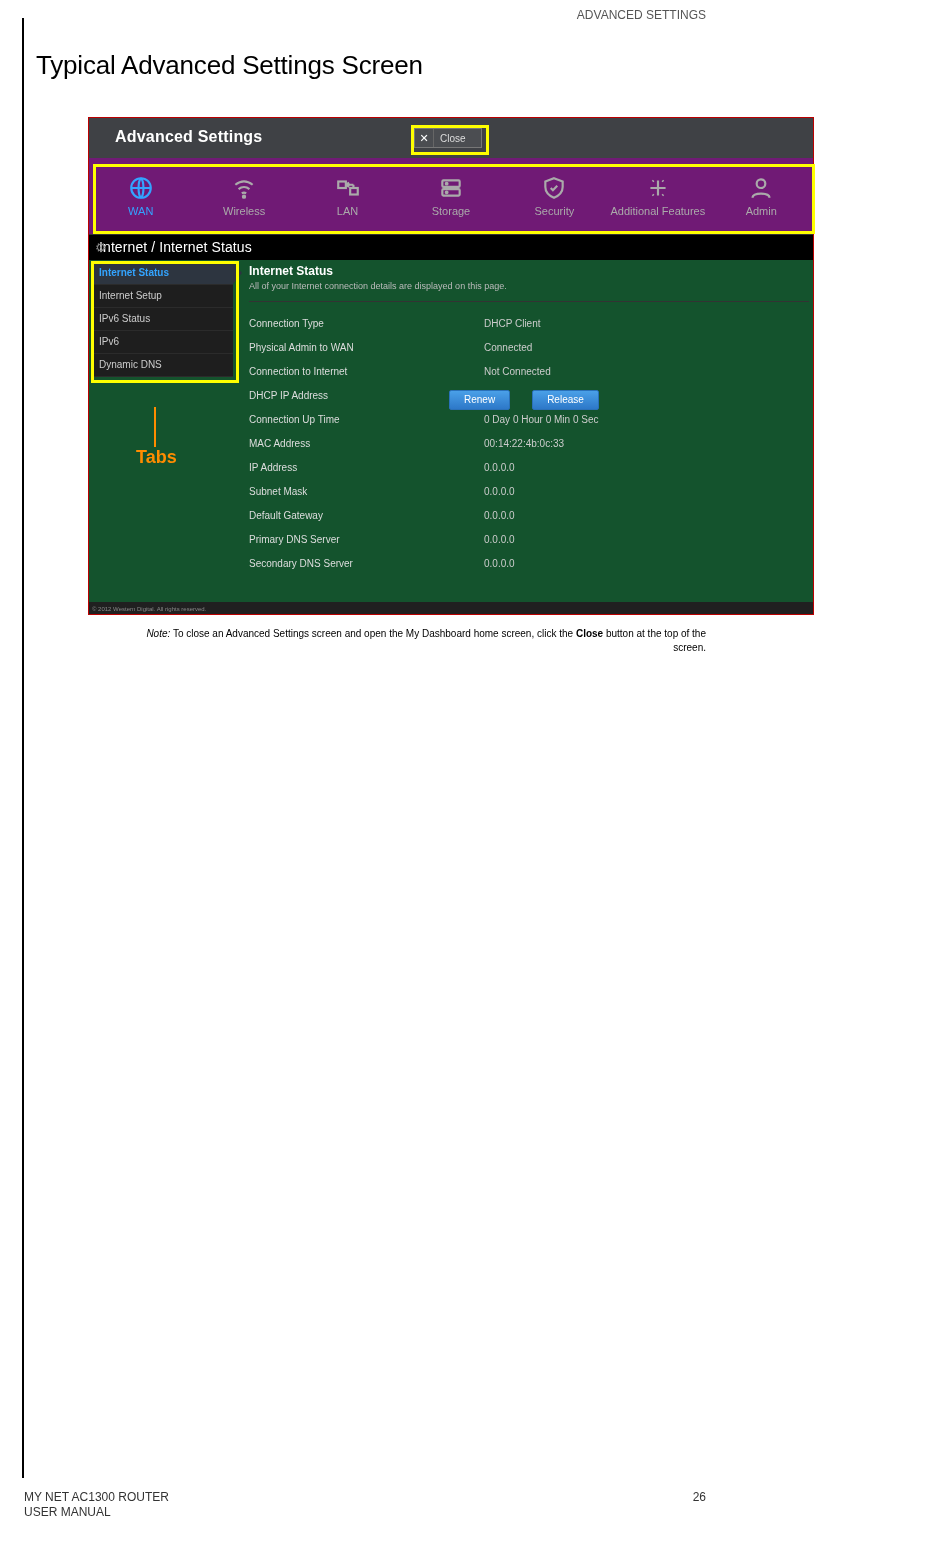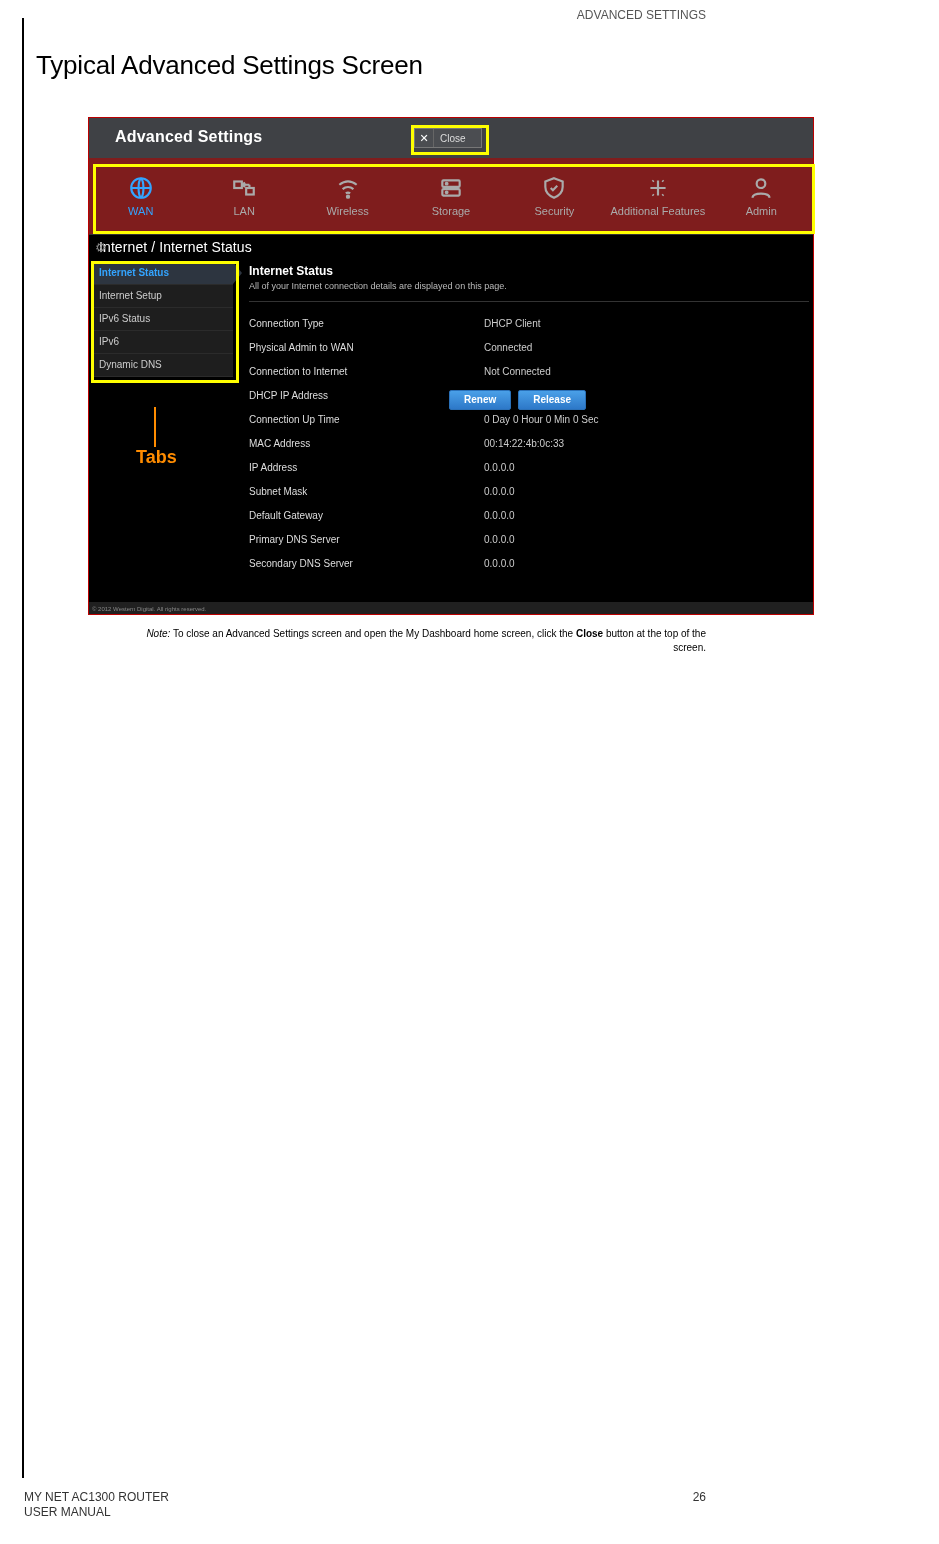--- a/index.html
+++ b/index.html
@@ -10,42 +10,42 @@
   .h1{font-size:26px;font-weight:400;letter-spacing:-.2px;margin:32px 0 10px 0;}
   .callout{position:absolute;font-weight:700;font-size:15px;color:#000;}
   .cline{position:absolute;width:2px;background:#000;}
   .screenshot{position:relative;margin-left:52px;width:726px;height:498px;border:1px solid #b00;box-sizing:border-box;background:#202020;}
   .topbar{position:absolute;left:0;top:0;right:0;height:40px;background:#3f4145;}
   .topbar-title{color:#fff;font-weight:700;font-size:16px;padding:10px 0 0 26px;letter-spacing:.2px;}
   .close-btn{position:absolute;top:10px;left:325px;height:18px;width:66px;border:1px solid #777;background:#4b4d51;display:flex;align-items:center;font-size:10px;color:#ddd;}
   .close-btn .x{width:18px;height:100%;display:flex;align-items:center;justify-content:center;font-size:11px;color:#fff;border-right:1px solid #666;}
   .close-btn .lbl{flex:1;text-align:left;padding-left:6px;}
   .hi-close{position:absolute;top:7px;left:322px;width:72px;height:24px;border:3px solid #ff0;z-index:5;}
-  .catbar{position:absolute;left:0;top:40px;right:0;height:76px;background:#7f1d1d;display:flex;}
+  .catbar{position:absolute;left:0;top:40px;right:0;height:76px;background:#701a75;display:flex;}
   .cat{flex:1;display:flex;flex-direction:column;align-items:center;justify-content:center;gap:4px;font-size:11px;color:#aaa;}
   .cat.active{color:#33a4ff;}
   .cat .ico{width:26px;height:26px;display:flex;align-items:center;justify-content:center;}
   .cat .ico svg{width:26px;height:26px;}
   .hi-cats{position:absolute;top:46px;left:4px;width:716px;height:64px;border:3px solid #ff0;z-index:5;}
   .sectbar{position:absolute;left:0;top:116px;right:0;height:26px;background:#000;border-top:1px solid #333;border-bottom:1px solid #333;}
   .sectbar .gear{position:absolute;left:6px;top:5px;color:#888;font-size:13px;}
   .sectbar .ttl{color:#fff;font-weight:400;font-size:14px;padding-left:10px;padding-top:4px;letter-spacing:.1px;}
-  .body{position:absolute;left:0;top:142px;right:0;bottom:12px;background:#000000;}
+  .body{position:absolute;left:0;top:142px;right:0;bottom:12px;background:#14532d;}
   .tabs{position:absolute;left:2px;top:2px;width:142px;}
   .tab{height:22px;line-height:22px;padding-left:8px;font-size:10px;color:#ccc;background:#1e1e1e;border-bottom:1px solid #2b2b2b;cursor:pointer;}
   .tab.active{background:#2d3540;color:#33a4ff;font-weight:700;position:relative;}
   .tab.active::after{content:"";position:absolute;right:-9px;top:0;border-left:9px solid #2d3540;border-top:11px solid transparent;border-bottom:11px solid transparent;}
   .hi-tabs{position:absolute;top:143px;left:2px;width:142px;height:116px;border:3px solid #ff0;z-index:5;}
   .panel{position:absolute;left:160px;top:4px;right:4px;bottom:4px;}
   .panel-title{color:#fff;font-weight:700;font-size:12px;margin-bottom:3px;}
   .panel-desc{color:#bbb;font-size:9px;padding-bottom:10px;border-bottom:1px solid #333;margin-bottom:16px;}
   .row{display:flex;height:24px;align-items:flex-start;font-size:10px;color:#ddd;}
   .row .k{width:200px;}
   .row .v{color:#ccc;padding-left:35px;}
-  .btns{display:flex;gap:7px;font-weight:bold;}
+  .btns{display:flex;gap:22px;}
   .btn{height:18px;line-height:18px;padding:0 14px;font-size:10px;color:#fff;border:1px solid #2a70b8;border-radius:2px;background:linear-gradient(#4aa0e8,#2d78c8);cursor:pointer;}
   .cpy{position:absolute;left:3px;bottom:2px;font-size:6px;color:#888;}
   .callout-tabs{position:absolute;font-weight:700;font-size:18px;color:#ff8c00;}
   .note{margin:12px 0 0 80px;font-size:10px;line-height:1.35;max-width:650px;text-align:right;}
   .note em{font-style:italic;}
   .note b{font-weight:700;}
   .footer{position:absolute;bottom:24px;left:24px;right:40px;display:flex;justify-content:space-between;font-size:12px;color:#333;font-family:Arial,sans-serif;}
   .footer .l{line-height:1.25;}
 </style>
 </head>
@@ -84,35 +84,35 @@
                 <svg viewBox="0 0 24 24" fill="none" stroke="currentColor" stroke-width="2">
                   <circle cx="12" cy="12" r="9"></circle>
                   <path d="M3 12h18M12 3c3 3 3 15 0 18M12 3c-3 3-3 15 0 18"></path>
                 </svg>
               </div>
               <div>WAN</div>
             </div>
             <div class="cat">
               <div class="ico">
                 <svg viewBox="0 0 24 24" fill="none" stroke="currentColor" stroke-width="2">
+                  <path d="M4 9c5-4 11-4 16 0M7 13c3-2.5 7-2.5 10 0M10 17c1.3-1 2.7-1 4 0"></path>
+                  <circle cx="12" cy="20" r="1" fill="currentColor"></circle>
+                </svg>
+              </div>
+              <div>Wireless</div>
+            </div>
+            <div class="cat">
+              <div class="ico">
+                <svg viewBox="0 0 24 24" fill="none" stroke="currentColor" stroke-width="2">
                   <rect x="3" y="6" width="7" height="6"></rect>
                   <rect x="14" y="12" width="7" height="6"></rect>
                   <path d="M10 9h7m0 0v3M10 9l3-2M10 9l3 2"></path>
                 </svg>
               </div>
               <div>LAN</div>
-            </div>
-            <div class="cat">
-              <div class="ico">
-                <svg viewBox="0 0 24 24" fill="none" stroke="currentColor" stroke-width="2">
-                  <path d="M4 9c5-4 11-4 16 0M7 13c3-2.5 7-2.5 10 0M10 17c1.3-1 2.7-1 4 0"></path>
-                  <circle cx="12" cy="20" r="1" fill="currentColor"></circle>
-                </svg>
-              </div>
-              <div>Wireless</div>
             </div>
             <div class="cat">
               <div class="ico">
                 <svg viewBox="0 0 24 24" fill="none" stroke="currentColor" stroke-width="2">
                   <rect x="4" y="5" width="16" height="6" rx="1"></rect>
                   <rect x="4" y="13" width="16" height="6" rx="1"></rect>
                   <circle cx="8" cy="8" r="0.8" fill="currentColor"></circle>
                   <circle cx="8" cy="16" r="0.8" fill="currentColor"></circle>
                 </svg>
               </div>

